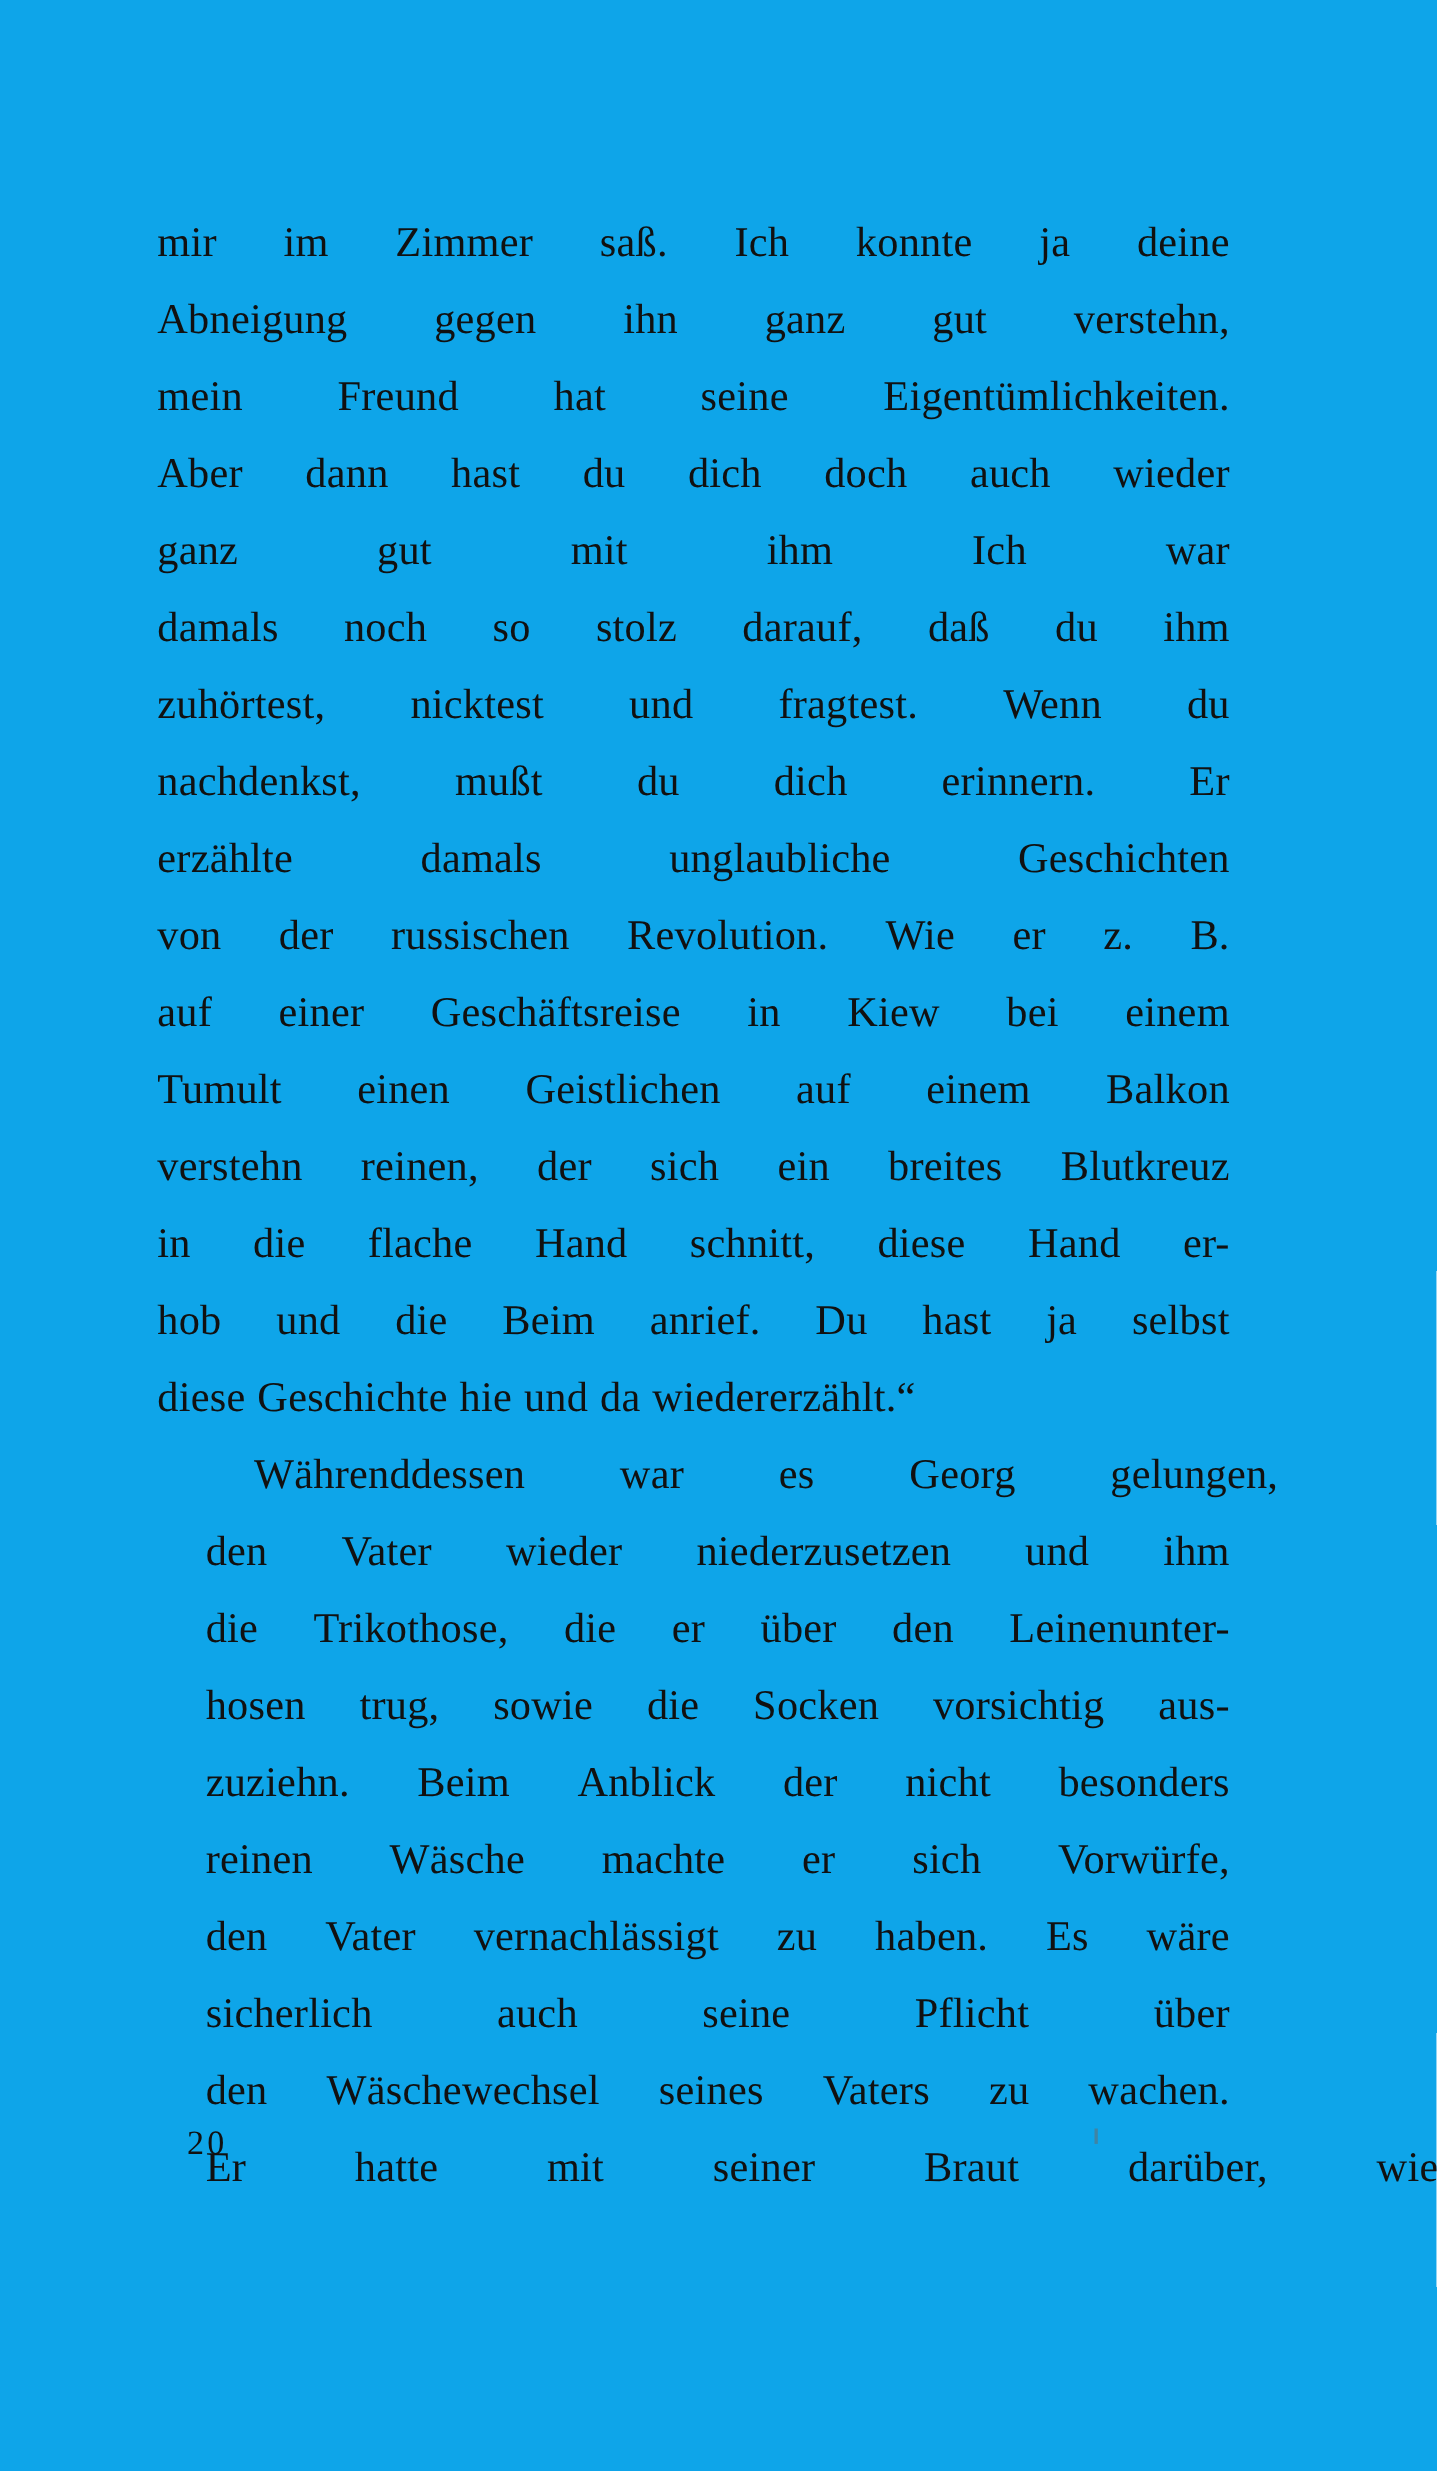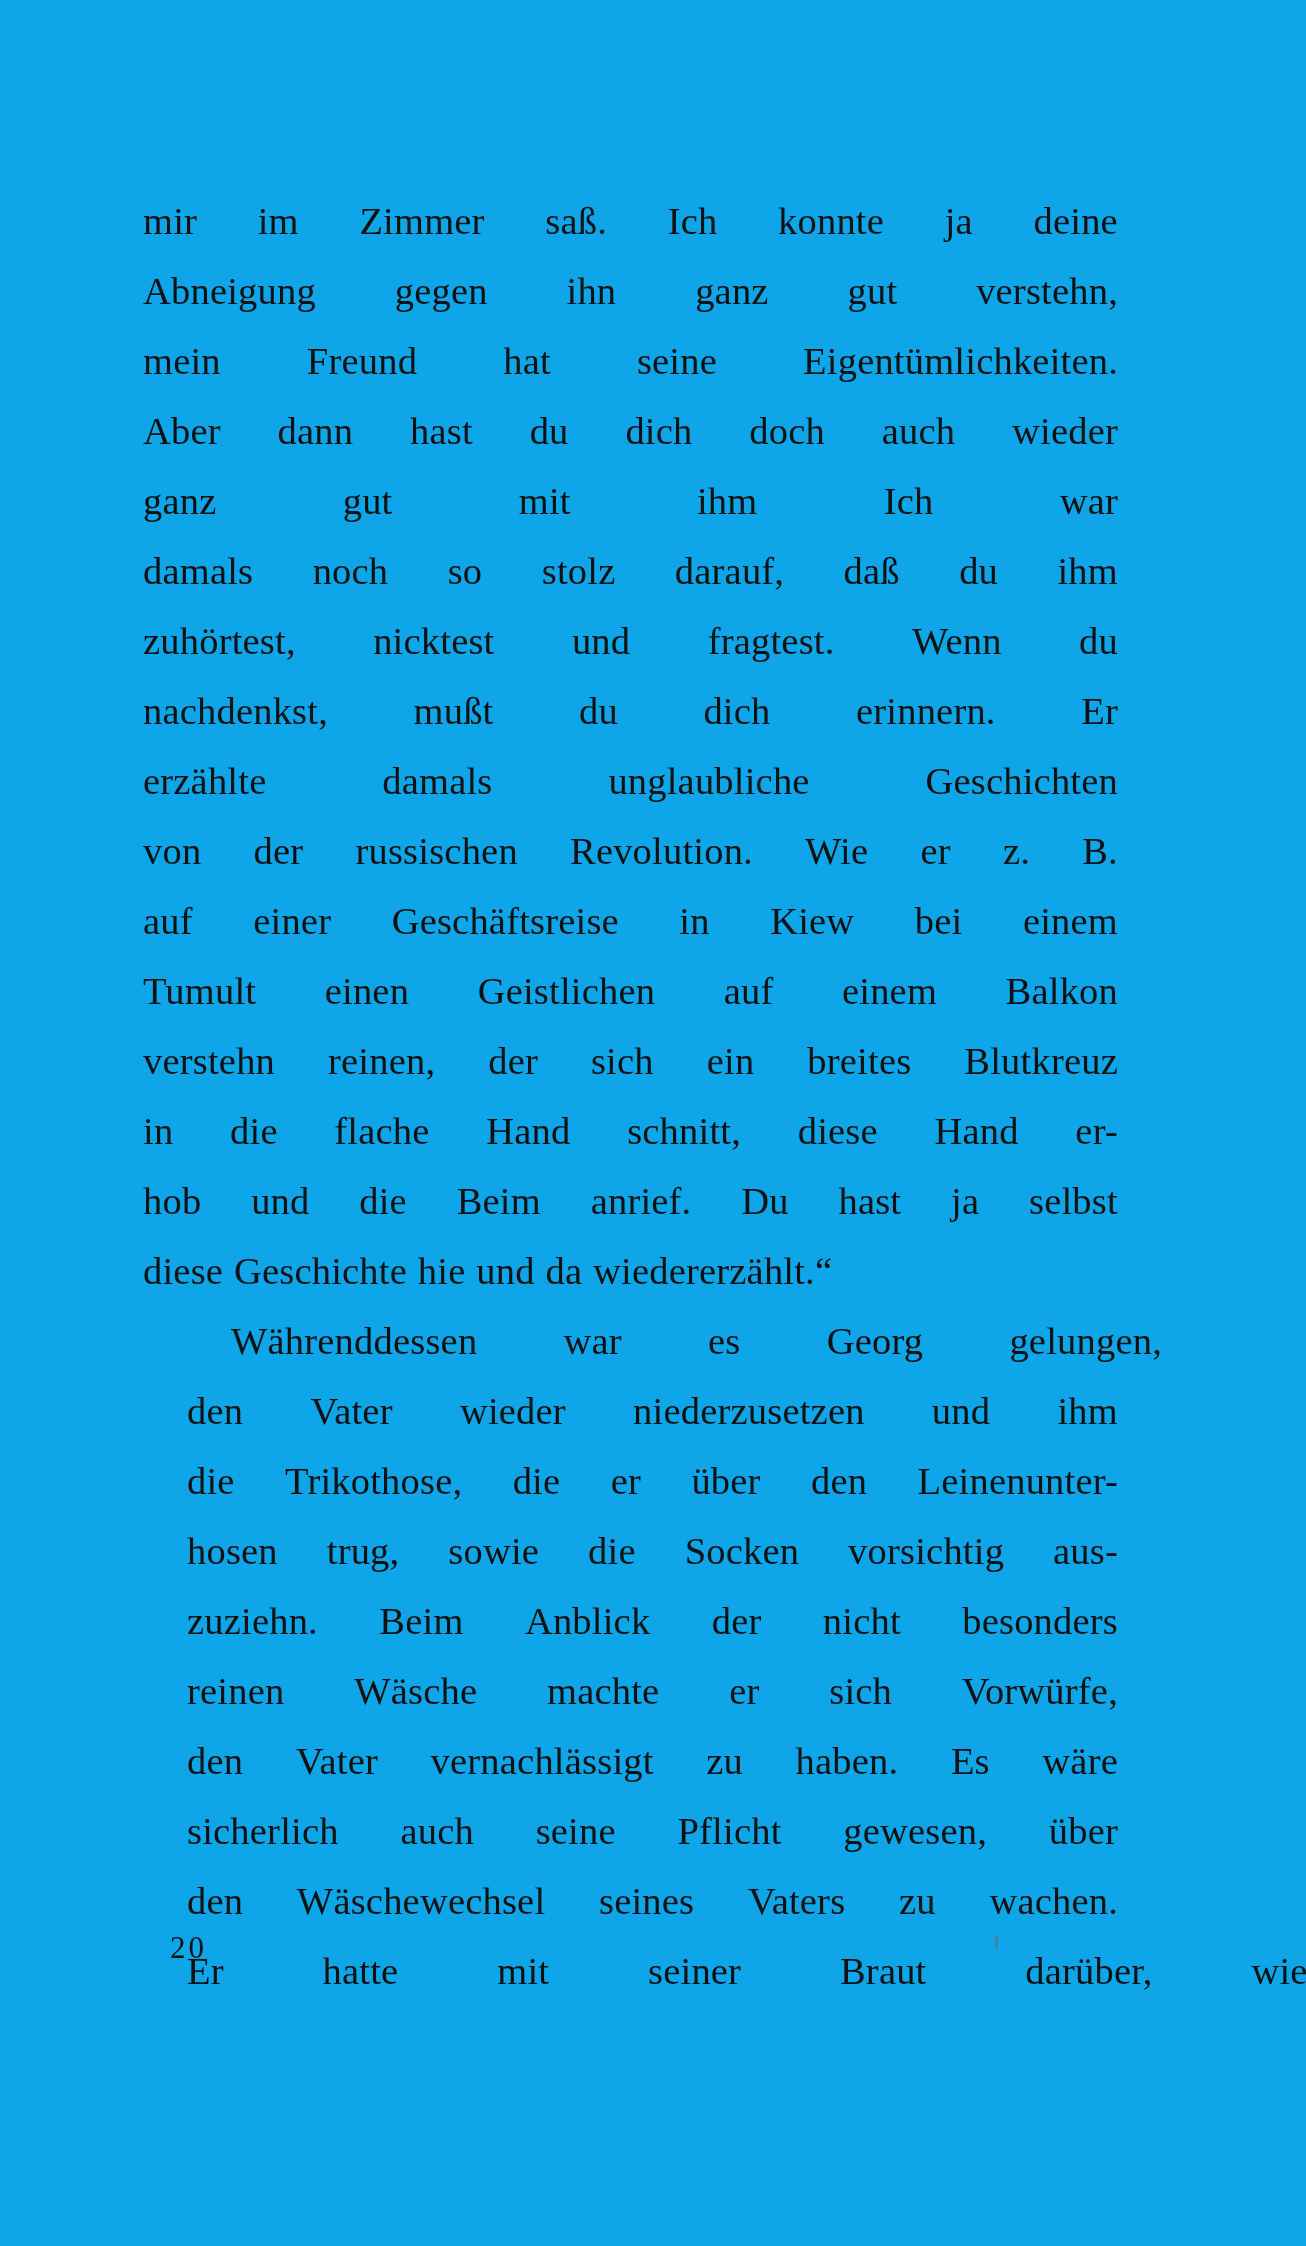--- a/index.html
+++ b/index.html
@@ -97,21 +97,21 @@
         <div class="justline last"><span class="w">diese</span><span class="w"> </span><span class="w">Geschichte</span><span class="w"> </span><span class="w">hie</span><span class="w"> </span><span class="w">und</span><span class="w"> </span><span class="w">da</span><span class="w"> </span><span class="w">wiedererzählt.“</span></div>
       </div>
     <div class="para indent" id="p2-host">
         <div class="justline" style="padding-left: 44px;"><span class="w">Währenddessen</span><span class="w">war</span><span class="w">es</span><span class="w">Georg</span><span class="w">gelungen,</span></div>
         <div class="justline"><span class="w">den</span><span class="w">Vater</span><span class="w">wieder</span><span class="w">niederzusetzen</span><span class="w">und</span><span class="w">ihm</span></div>
         <div class="justline"><span class="w">die</span><span class="w">Trikothose,</span><span class="w">die</span><span class="w">er</span><span class="w">über</span><span class="w">den</span><span class="w">Leinenunter-</span></div>
         <div class="justline"><span class="w">hosen</span><span class="w">trug,</span><span class="w">sowie</span><span class="w">die</span><span class="w">Socken</span><span class="w">vorsichtig</span><span class="w">aus-</span></div>
         <div class="justline"><span class="w">zuziehn.</span><span class="w">Beim</span><span class="w">Anblick</span><span class="w">der</span><span class="w">nicht</span><span class="w">besonders</span></div>
         <div class="justline"><span class="w">reinen</span><span class="w">Wäsche</span><span class="w">machte</span><span class="w">er</span><span class="w">sich</span><span class="w">Vorwürfe,</span></div>
         <div class="justline"><span class="w">den</span><span class="w">Vater</span><span class="w">vernachlässigt</span><span class="w">zu</span><span class="w">haben.</span><span class="w">Es</span><span class="w">wäre</span></div>
-        <div class="justline"><span class="w">sicherlich</span><span class="w">auch</span><span class="w">seine</span><span class="w">Pflicht</span><span class="w">gewesen,</span><span class="w">über</span></div>
+        <div class="justline"><span class="w">sicherlich</span><span class="w">auch</span><span class="w">seine</span><span class="w">Pflicht</span><span class="w">über</span></div>
         <div class="justline"><span class="w">den</span><span class="w">Wäschewechsel</span><span class="w">seines</span><span class="w">Vaters</span><span class="w">zu</span><span class="w">wachen.</span></div>
         <div class="justline last"><span class="w">Er</span><span class="w"> </span><span class="w">hatte</span><span class="w"> </span><span class="w">mit</span><span class="w"> </span><span class="w">seiner</span><span class="w"> </span><span class="w">Braut</span><span class="w"> </span><span class="w">darüber,</span><span class="w"> </span><span class="w">wie</span></div>
       </div>
   </div>
 
   <div class="folio">20</div>
 
   <div class="speck" style="left:995px; top:1935px;"></div>
 
 </div>

